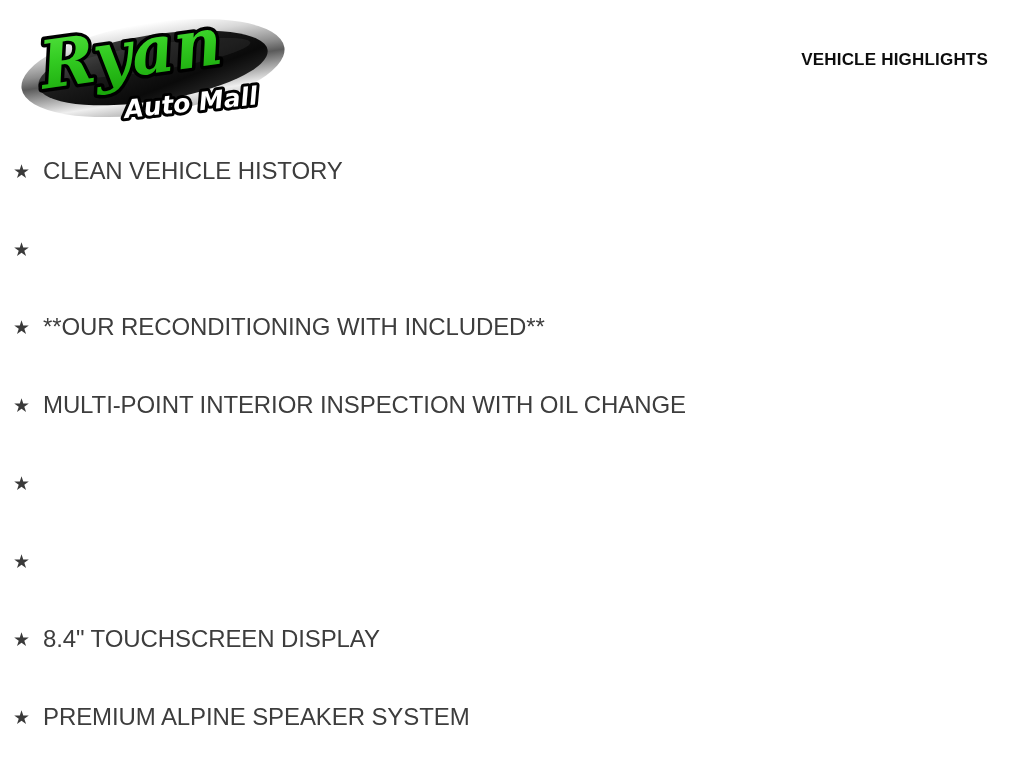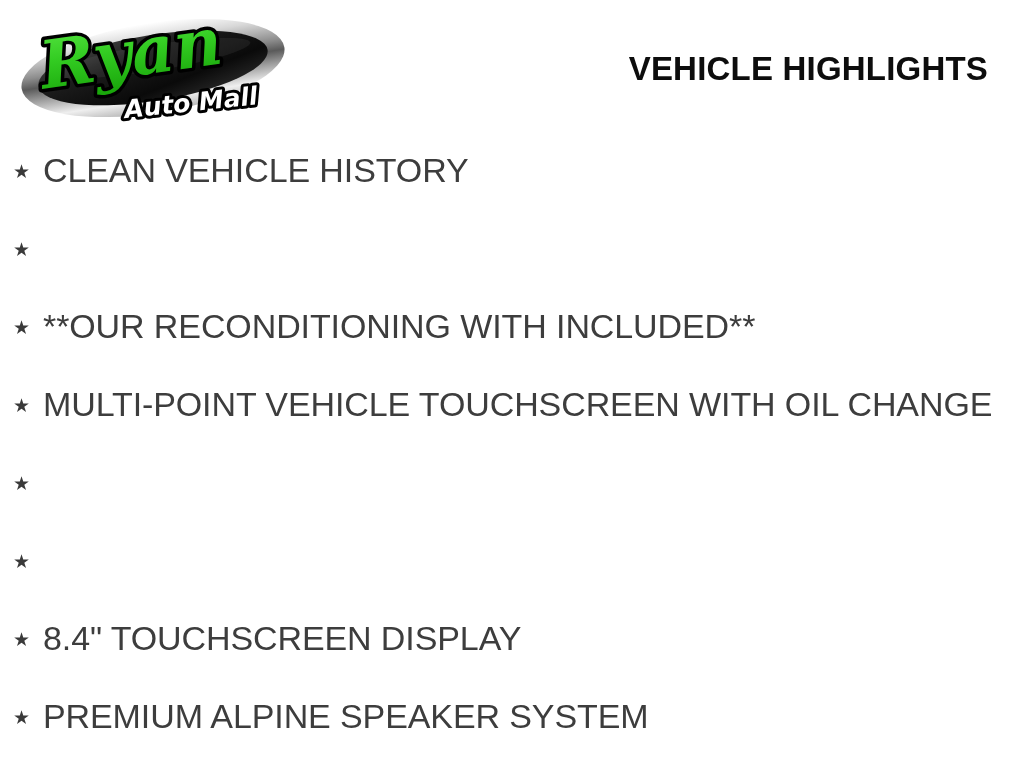--- a/index.html
+++ b/index.html
@@ -42,21 +42,21 @@
   .logo svg {
     display: block;
     width: 282px;
     height: 116px;
   }
 
   .page-title {
     position: absolute;
     right: 36px;
     top: 50px;
-    font-size: 33px;
+    font-size: 17px;
     font-weight: bold;
     letter-spacing: 0.2px;
     color: #0d0d0d;
     white-space: nowrap;
   }
 
   
   .highlights {
     position: absolute;
     left: 0;
@@ -79,21 +79,21 @@
     flex: 0 0 auto;
     width: 30px;
     font-size: 19px;
     line-height: 1;
     color: #3a3a3a;
     text-align: left;
   }
 
   .highlight-text {
     flex: 0 1 auto;
-    font-size: 34px;
+    font-size: 24px;
     line-height: 1.15;
     color: #3d3d3d;
     letter-spacing: -0.1px;
     white-space: nowrap;
   }
 </style>
 </head>
 <body>
 
 <div class="page">
@@ -156,21 +156,21 @@
       <span class="bullet-star">★</span>
     </li>
 
     <li class="highlight-item">
       <span class="bullet-star">★</span>
       <span class="highlight-text">**OUR RECONDITIONING WITH INCLUDED**</span>
     </li>
 
     <li class="highlight-item">
       <span class="bullet-star">★</span>
-      <span class="highlight-text">MULTI-POINT VEHICLE TOUCHSCREEN WITH OIL CHANGE</span>
+      <span class="highlight-text">MULTI-POINT INTERIOR INSPECTION WITH OIL CHANGE</span>
     </li>
 
     <li class="highlight-item">
       <span class="bullet-star">★</span>
     </li>
 
     <li class="highlight-item">
       <span class="bullet-star">★</span>
     </li>
 

